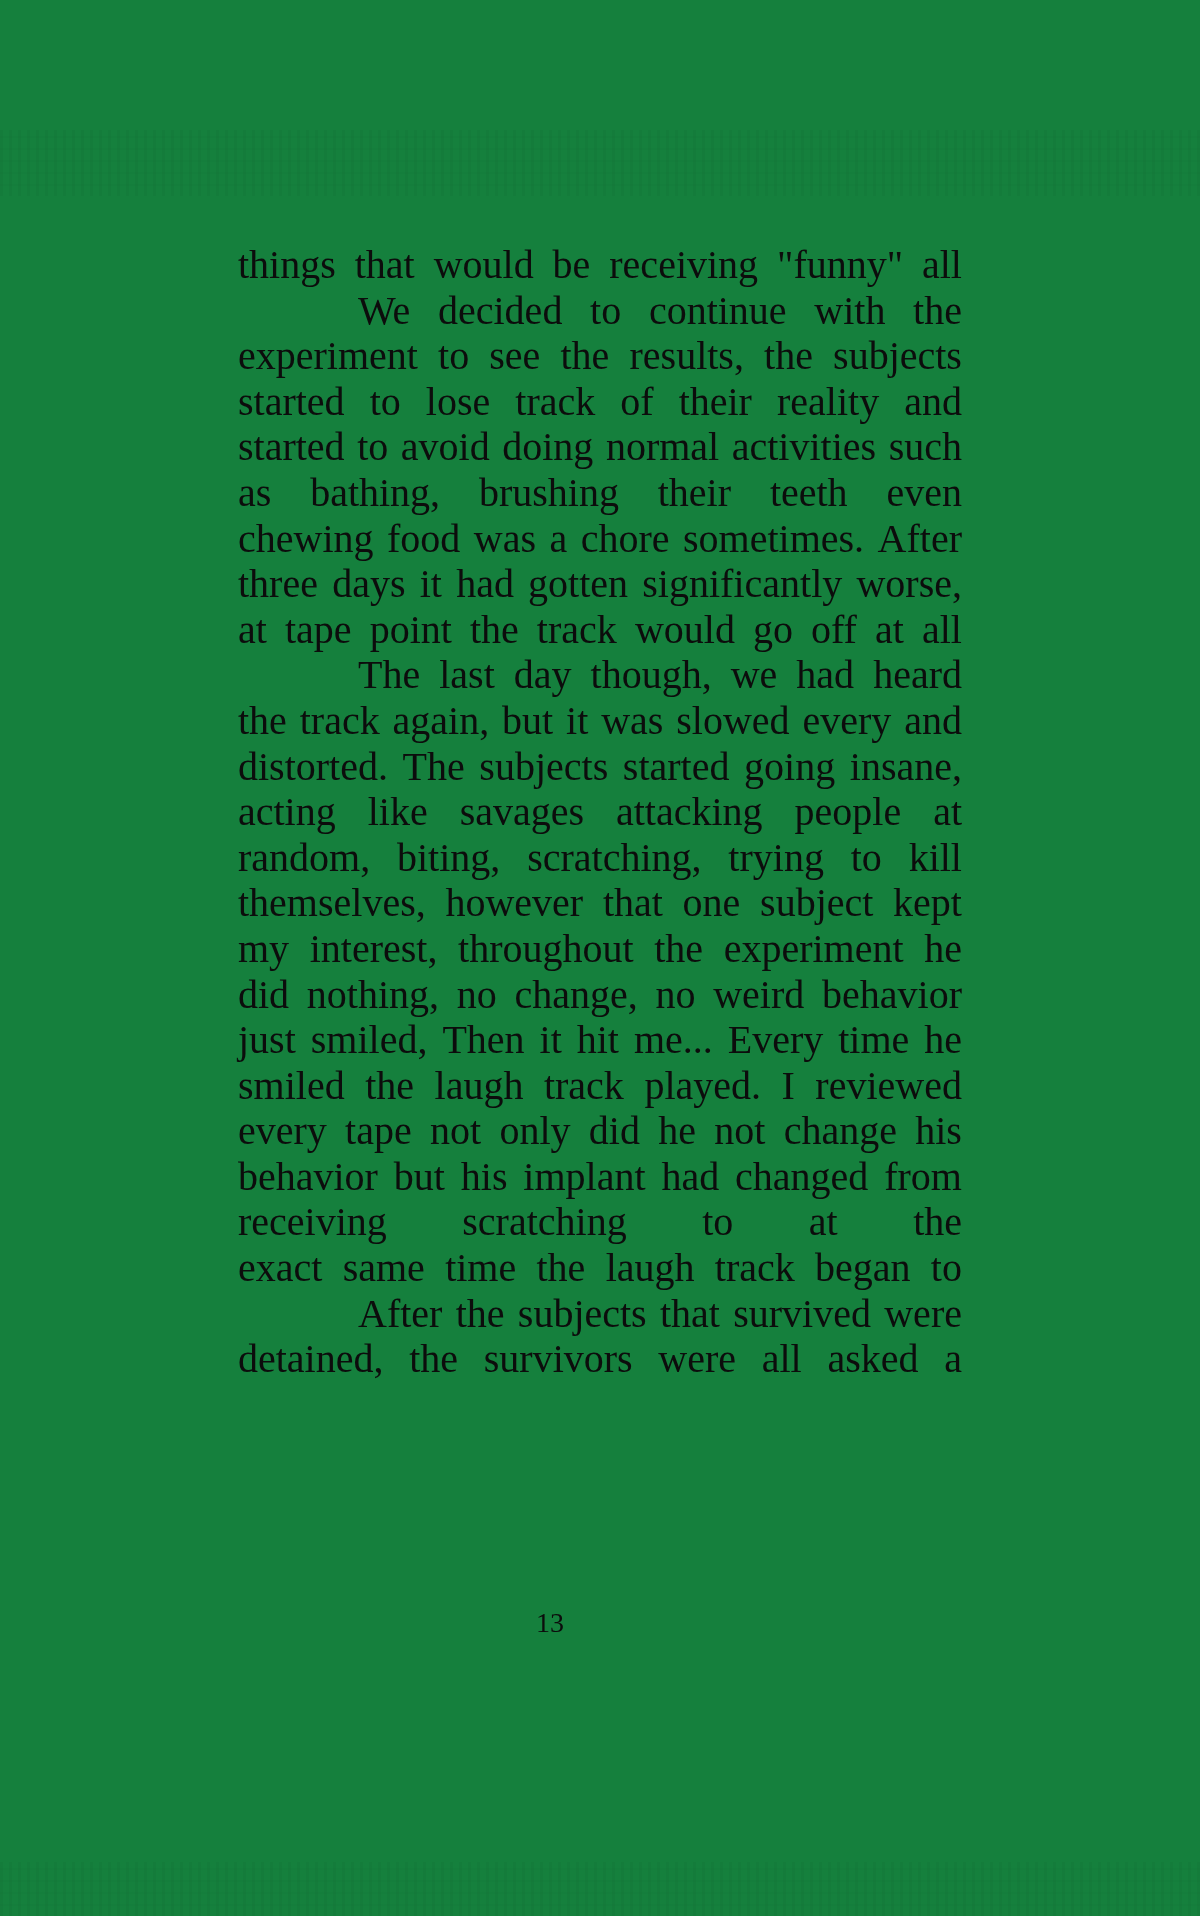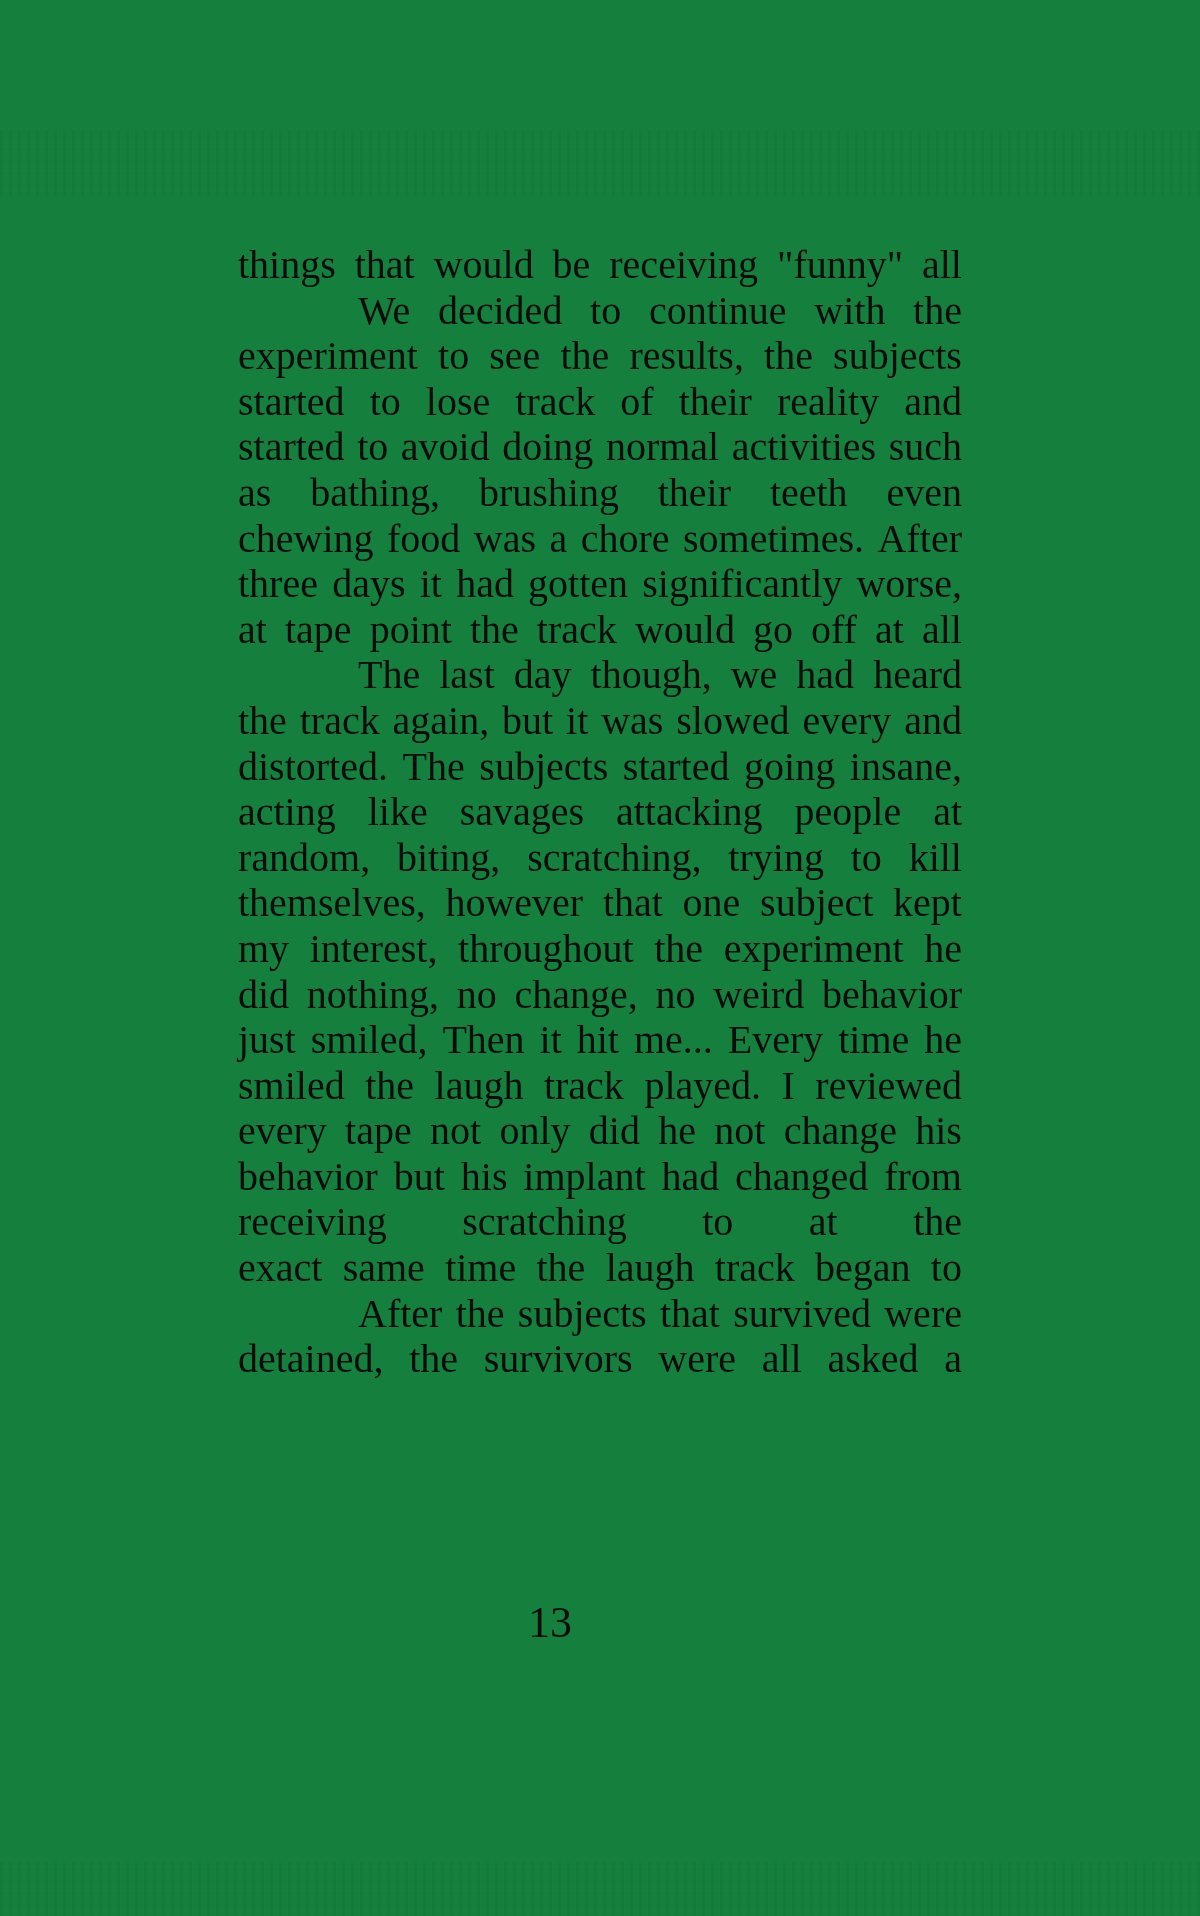--- a/index.html
+++ b/index.html
@@ -41,21 +41,21 @@
     display: flex;
     justify-content: space-between;
   }
   .line.justify span { display: inline-block; }
   .line.indent { padding-left: 120px; }
   .page-number {
     position: absolute;
     left: 470px; top: 1600px;
     width: 160px;
     text-align: center;
-    font-size: 44px;
+    font-size: 28px;
     line-height: 45.6px;
   }
 </style>
 </head>
 <body>
 
 <div class="page">
   <div class="scan-band band-top"></div>
   <div id="text-column">
       <div class="line justify"><span>things</span><span>that</span><span>would</span><span>be</span><span>receiving</span><span>"funny"</span><span>all</span></div>

